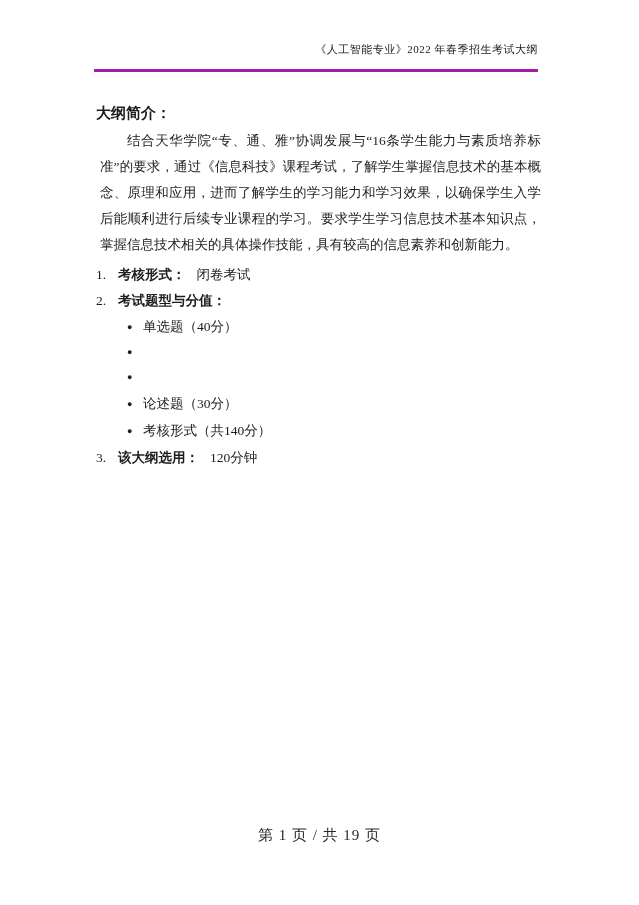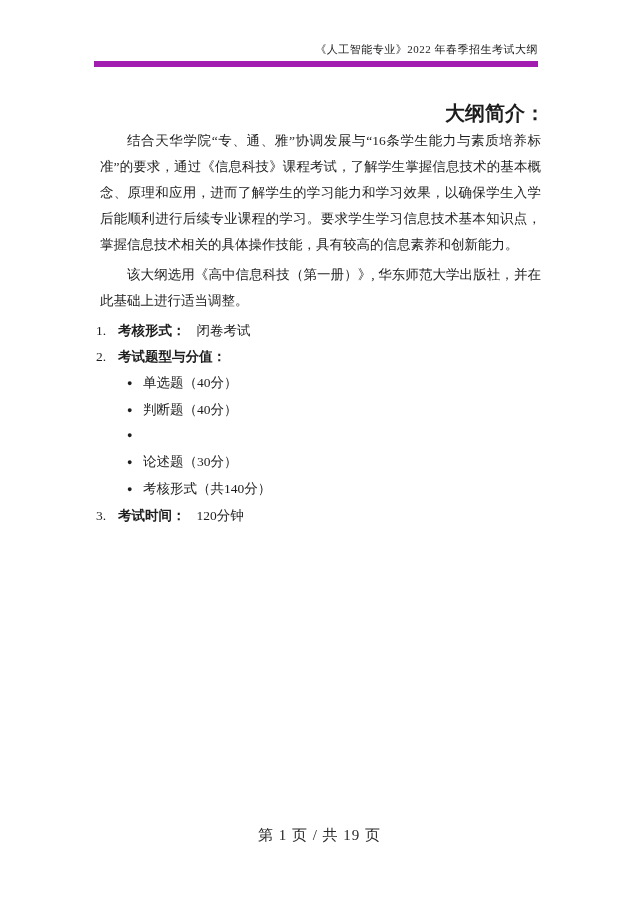--- a/index.html
+++ b/index.html
@@ -12,36 +12,35 @@
   }
   .page{position:relative;width:639px;height:905px;background:#ffffff;}
 
   
   .header{
     position:absolute;
     left:94px;top:42px;width:444px;
     text-align:right;
     font-size:11px;
     color:#222222;
-    padding-bottom:4px;
-    border-bottom:6px solid #a21caf;
+    padding-bottom:12px;
+    border-bottom:3px solid #a21caf;
     letter-spacing:0.5px;
   }
 
   
   .content{
     position:absolute;
     left:96px;top:102px;width:449px;
   }
   .section-title{
-    font-size:20px;
+    font-size:15px;
     font-weight:bold;
     line-height:22px;
     margin:0 0 4px 0;
-    text-align:right;
   }
   .para{
     font-size:13.5px;
     line-height:26px;
     text-align:justify;
     text-indent:2em;
     margin:4px;
   }
   .num-item{
     font-size:13.5px;
@@ -89,59 +88,57 @@
 <div class="page">
 
   <div class="header">《人工智能专业》2022 年春季招生考试大纲</div>
 
   <div class="content">
 
     <p class="section-title">大纲简介：</p>
 
     <p class="para">结合天华学院“专、通、雅”协调发展与“16条学生能力与素质培养标准”的要求，通过《信息科技》课程考试，了解学生掌握信息技术的基本概念、原理和应用，进而了解学生的学习能力和学习效果，以确保学生入学后能顺利进行后续专业课程的学习。要求学生学习信息技术基本知识点，掌握信息技术相关的具体操作技能，具有较高的信息素养和创新能力。</p>
 
-    <p class="para">该大纲选用《高中信息科技（第一册）》, 华东师范大学出版社，并在此基础上进行适当调整。</p>
 
     <div class="num-item">
       <span class="num">1.</span>
       <span class="lbl">考核形式：</span>
       <span class="val">闭卷考试</span>
     </div>
 
     <div class="num-item">
       <span class="num">2.</span>
       <span class="lbl">考试题型与分值：</span>
       <span class="val"></span>
     </div>
 
     <ul class="bullet-list">
       <li>
         <span class="bullet">●</span>
         <span>单选题（40分）</span>
       </li>
       <li>
         <span class="bullet">●</span>
-        <span>判断题（40分）</span>
       </li>
       <li>
         <span class="bullet">●</span>
       </li>
       <li>
         <span class="bullet">●</span>
         <span>论述题（30分）</span>
       </li>
       <li>
         <span class="bullet">●</span>
         <span>考核形式（共140分）</span>
       </li>
     </ul>
 
     <div class="num-item">
       <span class="num">3.</span>
-      <span class="lbl">考试时间：</span>
+      <span class="lbl">该大纲选用：</span>
       <span class="val">120分钟</span>
     </div>
 
   </div>
 
   <div class="footer">第 1 页 / 共 19 页</div>
 
 </div>
 
 </body></html>

